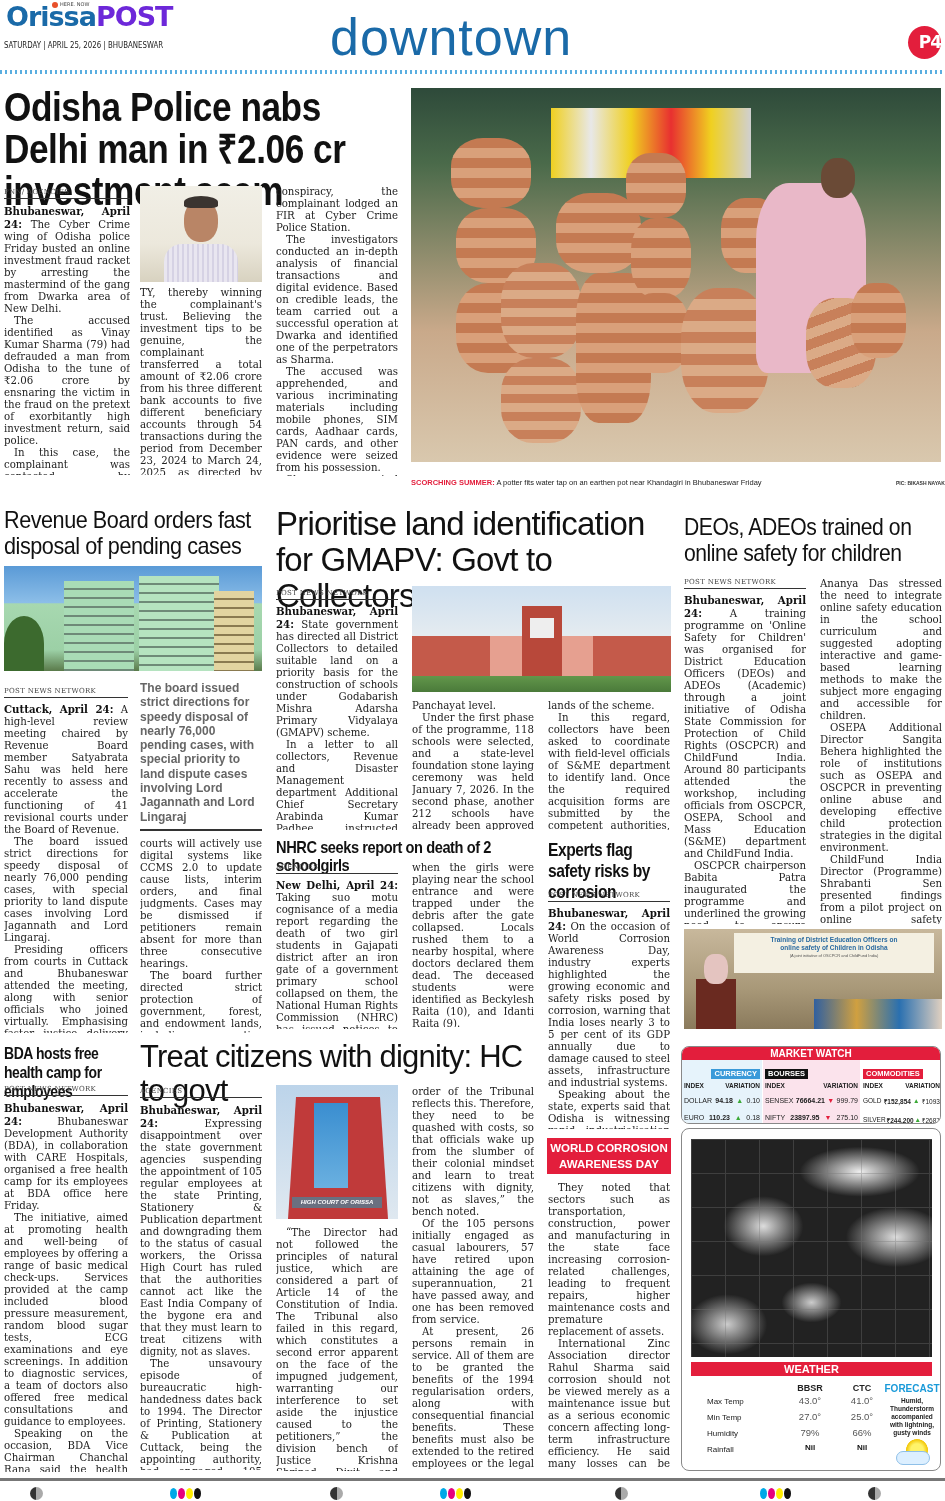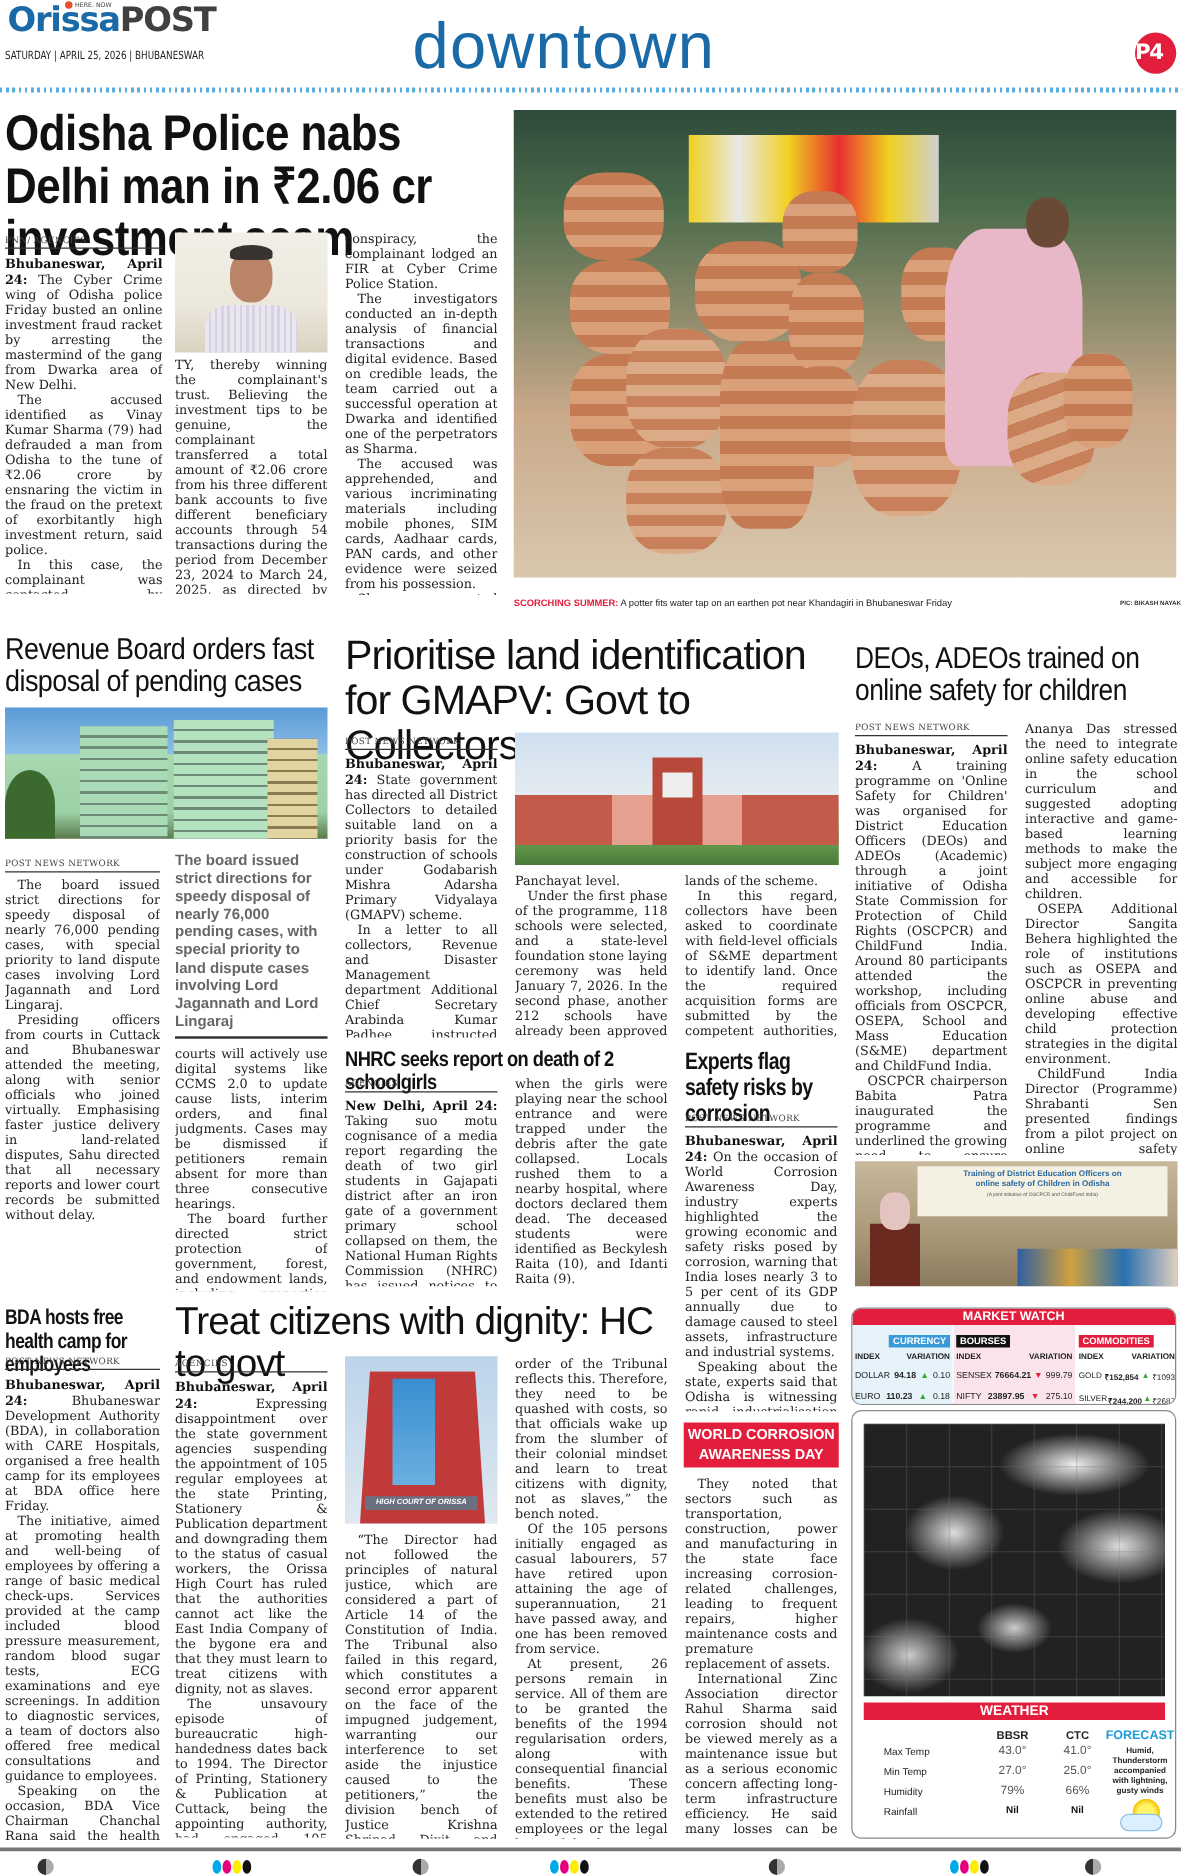--- a/index.html
+++ b/index.html
@@ -2,26 +2,26 @@
 <html><head>
 <meta charset="utf-8">
 <style>
 *{box-sizing:border-box;margin:0;padding:0}
 body{width:945px;height:1501px;background:#fff;font-family:"DejaVu Serif",serif;color:#222;overflow:hidden;position:relative}
 .abs{position:absolute}
 .serif{font-family:"Liberation Serif","DejaVu Serif",serif}
 .sans{font-family:"Liberation Sans","DejaVu Sans",sans-serif}
 
 #logo{left:6px;top:2px;font-family:"DejaVu Sans",sans-serif;font-weight:bold;font-size:27px;letter-spacing:-1px;line-height:30px}
-#logo .o{color:#1a6aa8}#logo .p{color:#404040}
+#logo .o{color:#1a6aa8}#logo .p{color:#6d28d9}
 #herenow{left:52px;top:1px;font-size:5px;color:#444;font-family:"DejaVu Sans",sans-serif}
 #herenow::before{content:"";display:inline-block;width:6px;height:6px;border-radius:50%;background:#e8502a;margin-right:2px;vertical-align:middle}
 #dateline{left:4px;top:40px;font-size:9px;color:#222;font-family:"DejaVu Sans",sans-serif;transform:scaleX(.78);transform-origin:left}
 #section{left:330px;top:6px;font-family:Liberation Sans, sans-serif;font-weight:200;font-size:52px;color:#1a6aa8;letter-spacing:1px;line-height:62px;font-weight:normal;-webkit-text-stroke:0}
-#pagebadge{left:908px;top:26px;width:33px;height:33px;border-radius:50%;background:#e31e3c;color:#fff;font-family:"DejaVu Sans",sans-serif;font-weight:bold;font-size:17px;text-align:left;line-height:33px;letter-spacing:-1px}
+#pagebadge{left:908px;top:26px;width:33px;height:33px;border-radius:50%;background:#e31e3c;color:#fff;font-family:"DejaVu Sans",sans-serif;font-weight:bold;font-size:17px;text-align:right;line-height:33px;letter-spacing:-1px}
 #dotrule{left:0;top:70px;width:945px;height:4px;background:repeating-linear-gradient(90deg,#5aaee0 0 2px,transparent 2px 5px)}
 
 .hl{font-family:"Liberation Sans",sans-serif;color:#111;line-height:1.05;letter-spacing:-.5px}
 .by{font-size:7px;color:#444;letter-spacing:.3px;border-bottom:1.5px solid #333;padding-bottom:2px}
 .body{font-size:10.2px;line-height:12px;text-align:justify;color:#222;hyphens:auto}
 .body p{text-indent:10px}
 .body p.first{text-indent:0}
 .body b{color:#111}
 .img{overflow:hidden}
 
@@ -107,20 +107,21 @@
 
 <div class="abs hl" style="left:4px;top:507px;width:290px;font-size:24px;transform:scaleX(.9);transform-origin:left top;line-height:26px">Revenue Board orders fast disposal of pending cases</div>
 <div class="abs img" style="left:4px;top:566px;width:258px;height:105px;background:linear-gradient(180deg,#5a9ad6 0%,#8cbee8 35%,#a7d8b0 36%,#9cd0a6 80%,#5a7a4a 100%)">
   <div style="position:absolute;left:60px;top:15px;width:70px;height:90px;background:repeating-linear-gradient(180deg,#a9dcb6 0 7px,#6e8a78 7px 9px)"></div>
   <div style="position:absolute;left:135px;top:10px;width:80px;height:95px;background:repeating-linear-gradient(180deg,#b5e3c0 0 7px,#6e8a78 7px 9px)"></div>
   <div style="position:absolute;left:210px;top:25px;width:40px;height:80px;background:repeating-linear-gradient(180deg,#e2d4a0 0 7px,#8a7a50 7px 9px)"></div>
   <div style="position:absolute;left:0;top:50px;width:40px;height:55px;background:#3c6a2e;border-radius:50% 50% 0 0"></div>
 </div>
 <div class="abs by" style="left:4px;top:687px;width:124px">POST NEWS NETWORK</div>
 <div class="abs body" style="left:4px;top:703px;width:124px;height:330px;overflow:hidden">
+  <p class="first"><b>Cuttack, April 24:</b> <span>A high-level review meeting chaired by Revenue Board member Satyabrata Sahu was held here recently to assess and accelerate the functioning of 41 revisional courts under the Board of Revenue.</span></p>
   <p>The board issued strict directions for speedy disposal of nearly 76,000 pending cases, with special priority to land dispute cases involving Lord Jagannath and Lord Lingaraj.</p>
   <p>Presiding officers from courts in Cuttack and Bhubaneswar attended the meeting, along with senior officials who joined virtually. Emphasising faster justice delivery in land-related disputes, Sahu directed that all necessary reports and lower court records be submitted without delay.</p>
 
 </div>
 <div class="abs sans" style="left:140px;top:681px;width:122px;font-size:12px;font-weight:bold;color:#666;line-height:14.3px">The board issued strict directions for speedy disposal of nearly 76,000 pending cases, with special priority to land dispute cases involving Lord Jagannath and Lord Lingaraj</div>
 <div class="abs" style="left:140px;top:829px;width:122px;height:1.5px;background:#333"></div>
 <div class="abs body" style="left:140px;top:838px;width:122px;height:195px;overflow:hidden">
   <p class="first">courts will actively use digital systems like CCMS 2.0 to update cause lists, interim orders, and final judgments. Cases may be dismissed if petitioners remain absent for more than three consecutive hearings.</p>
   <p>The board further directed strict protection of government, forest, and endowment lands, including properties linked to religious institutions, as well as lands belonging to Scheduled Castes and Scheduled Tribes.</p>
 

